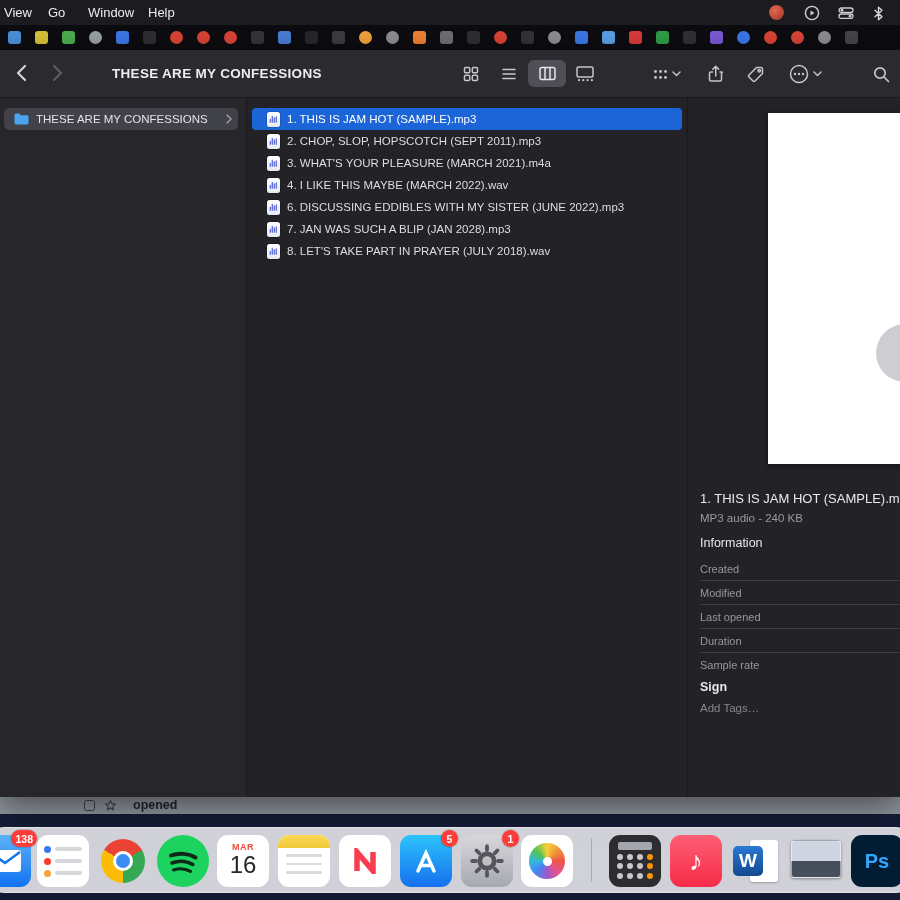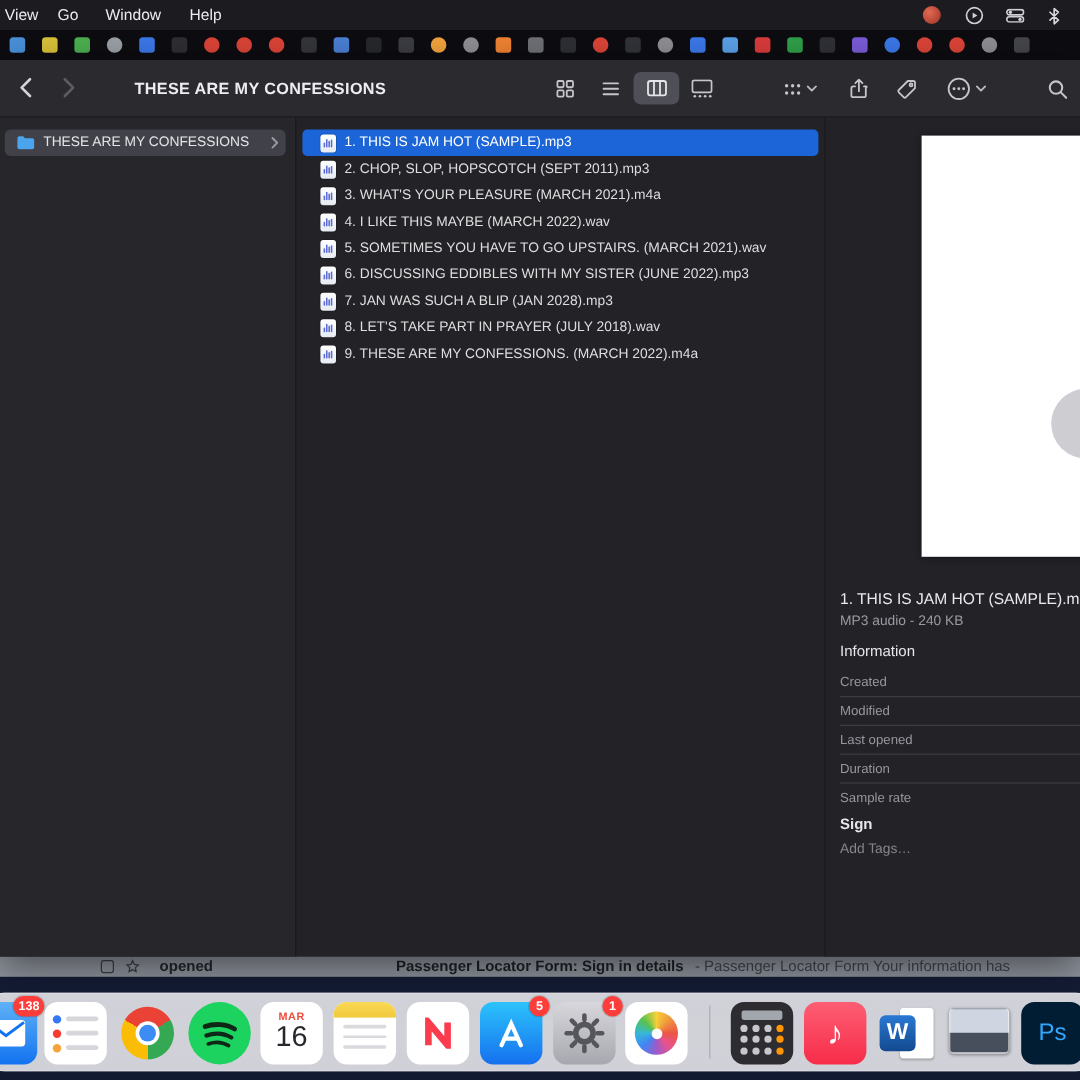--- a/index.html
+++ b/index.html
@@ -97,32 +97,32 @@
   .calc-row span{width:6px;height:6px;border-radius:50%;background:#c7c7cc}
   .calc-row span.or{background:#ff9500}
   .di-music{left:685px;background:linear-gradient(180deg,#fd5e74,#f72c49);display:flex;align-items:center;justify-content:center}
   .music-note{font-size:27px;color:#fff;line-height:1}
   .di-word{left:746px}
   .word-doc{position:absolute;right:5px;top:5px;width:28px;height:42px;background:#fff;border-radius:3px;box-shadow:0 1px 2px rgba(0,0,0,.25)}
   .word-sq{position:absolute;left:2px;top:11px;width:30px;height:30px;background:linear-gradient(180deg,#2a78d4,#124a8f);border-radius:5px;display:flex;align-items:center;justify-content:center}
   .word-sq span{color:#fff;font-weight:700;font-size:19px}
   .di-thumb{left:806px;top:12px;height:38px;width:50px;border-radius:4px;background:linear-gradient(180deg,#cfd6e2 0 55%,#474e5c 55% 100%);border:1px solid rgba(255,255,255,.5);box-shadow:0 1px 3px rgba(0,0,0,.4)}
   .di-ps{left:866px;background:#001d33;display:flex;align-items:center;justify-content:center}
-  .di-ps span{color:#31a8ff;font-weight:400;font-size:20px}
+  .di-ps span{color:#31a8ff;font-weight:700;font-size:20px}
 </style>
 </head>
 <body>
 
 <div class="screen">
 
   <div class="menu-bar">
     <span class="menu-item" style="left:4px">View</span>
     <span class="menu-item" style="left:48px">Go</span>
     <span class="menu-item" style="left:88px">Window</span>
-    <span class="menu-item" style="left:158px">Help</span>
+    <span class="menu-item" style="left:148px">Help</span>
     <span class="status-icon red" style="right:116px"></span>
     <span class="status-icon" style="right:80px">
       <svg width="16" height="16" viewBox="0 0 16 16">
           <circle cx="8" cy="8" r="6.6" fill="none" stroke="#cfcfd4" stroke-width="1.4"></circle>
           <path d="M6.5 5.5 L10.5 8 L6.5 10.5 Z" fill="#cfcfd4"></path>
         </svg>
     </span>
     <span class="status-icon" style="right:46px">
       <svg width="16" height="12" viewBox="0 0 16 12">
           <g fill="none" stroke="#cfcfd4" stroke-width="1.3">
@@ -330,53 +330,37 @@
               </svg>
             </span>
           <span class="file-name">4. I LIKE THIS MAYBE (MARCH 2022).wav</span>
         </div>
         <div class="file-row">
           <span class="file-ico">
               <svg width="9" height="10" viewBox="0 0 9 10">
                 <path d="M1.3 5.5V8.2M3.3 2.5V8.2M5.3 4V8.2M7.3 3V8.2" stroke="#5b6bd5" stroke-width="1.3" stroke-linecap="round" fill="none"></path>
               </svg>
             </span>
-          <span class="file-name">5. SOMETIMES YOU HAVE TO GO UPSTAIRS. (MARCH 2021).wav</span>
+          <span class="file-name">6. DISCUSSING EDDIBLES WITH MY SISTER (JUNE 2022).mp3</span>
         </div>
         <div class="file-row">
           <span class="file-ico">
               <svg width="9" height="10" viewBox="0 0 9 10">
                 <path d="M1.3 5.5V8.2M3.3 2.5V8.2M5.3 4V8.2M7.3 3V8.2" stroke="#5b6bd5" stroke-width="1.3" stroke-linecap="round" fill="none"></path>
               </svg>
             </span>
-          <span class="file-name">6. DISCUSSING EDDIBLES WITH MY SISTER (JUNE 2022).mp3</span>
+          <span class="file-name">7. JAN WAS SUCH A BLIP (JAN 2028).mp3</span>
         </div>
         <div class="file-row">
           <span class="file-ico">
               <svg width="9" height="10" viewBox="0 0 9 10">
                 <path d="M1.3 5.5V8.2M3.3 2.5V8.2M5.3 4V8.2M7.3 3V8.2" stroke="#5b6bd5" stroke-width="1.3" stroke-linecap="round" fill="none"></path>
               </svg>
             </span>
-          <span class="file-name">7. JAN WAS SUCH A BLIP (JAN 2028).mp3</span>
-        </div>
-        <div class="file-row">
-          <span class="file-ico">
-              <svg width="9" height="10" viewBox="0 0 9 10">
-                <path d="M1.3 5.5V8.2M3.3 2.5V8.2M5.3 4V8.2M7.3 3V8.2" stroke="#5b6bd5" stroke-width="1.3" stroke-linecap="round" fill="none"></path>
-              </svg>
-            </span>
           <span class="file-name">8. LET'S TAKE PART IN PRAYER (JULY 2018).wav</span>
-        </div>
-        <div class="file-row">
-          <span class="file-ico">
-              <svg width="9" height="10" viewBox="0 0 9 10">
-                <path d="M1.3 5.5V8.2M3.3 2.5V8.2M5.3 4V8.2M7.3 3V8.2" stroke="#5b6bd5" stroke-width="1.3" stroke-linecap="round" fill="none"></path>
-              </svg>
-            </span>
-          <span class="file-name">9. THESE ARE MY CONFESSIONS. (MARCH 2022).m4a</span>
         </div>
       </div>
 
       <div class="preview">
         <div class="pv-box">
           <div class="pv-circle"></div>
         </div>
         <div class="pv-name">1. THIS IS JAM HOT (SAMPLE).mp3</div>
         <div class="pv-meta">MP3 audio - 240 KB</div>
         <div class="pv-ih">Information</div>
@@ -404,24 +388,20 @@
   </div>
 
   <div class="email-strip">
     <span class="em-check"></span>
     <span class="em-star">
       <svg width="13" height="13" viewBox="0 0 24 24">
           <path d="M12 3l2.7 5.6 6.1.8-4.5 4.2 1.1 6-5.4-3-5.4 3 1.1-6L3.2 9.4l6.1-.8z" fill="none" stroke="#3c3f45" stroke-width="2"></path>
         </svg>
     </span>
     <span class="em-sender">opened</span>
-    <span class="em-subject">
-      <b>Passenger Locator Form: Sign in details</b>
-      <i>- Passenger Locator Form Your information has</i>
-    </span>
   </div>
 
   <div class="dock">
     <div class="dock-icon di-mail">
       <svg width="40" height="32" viewBox="0 0 40 32">
           <rect x="4" y="5" width="32" height="22" rx="3" fill="#ffffff"></rect>
           <polyline points="5,7 20,18 35,7" fill="none" stroke="#1173f1" stroke-width="2.5"></polyline>
         </svg>
       <span class="badge">138</span>
     </div>

